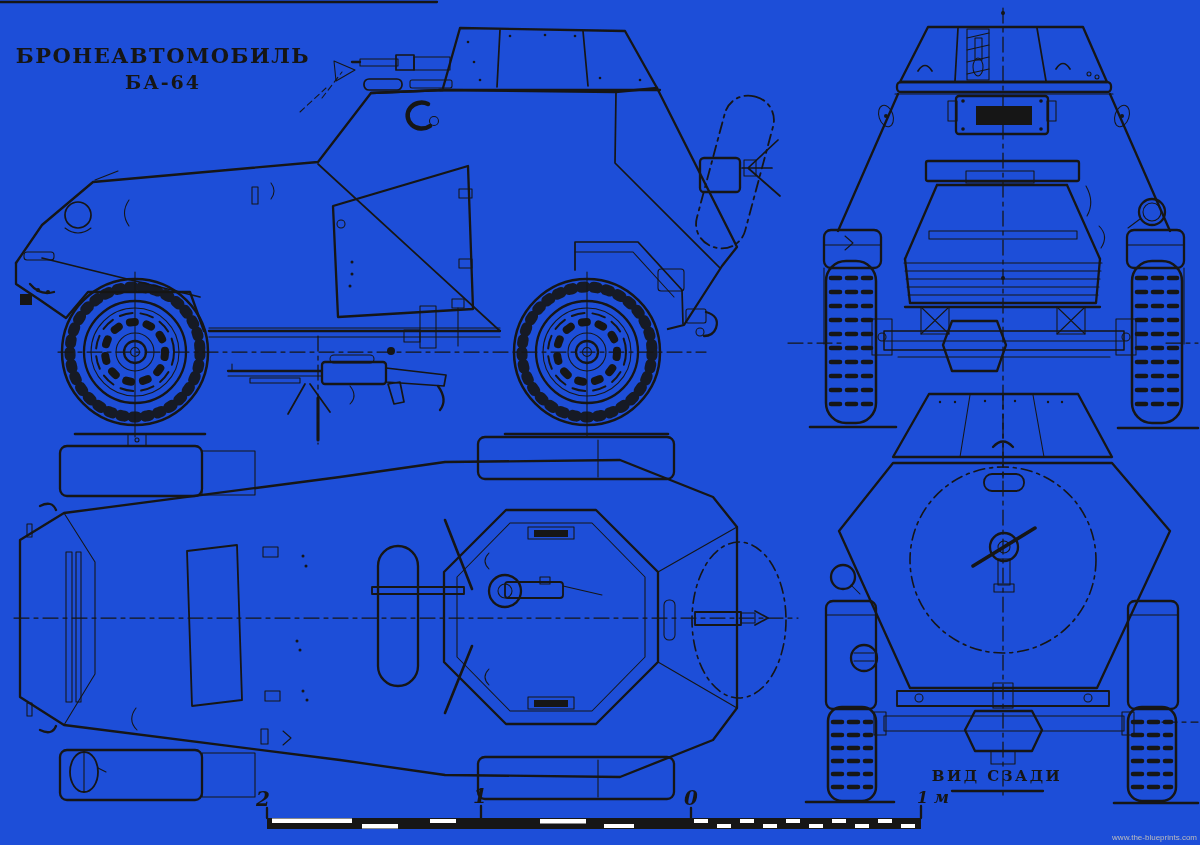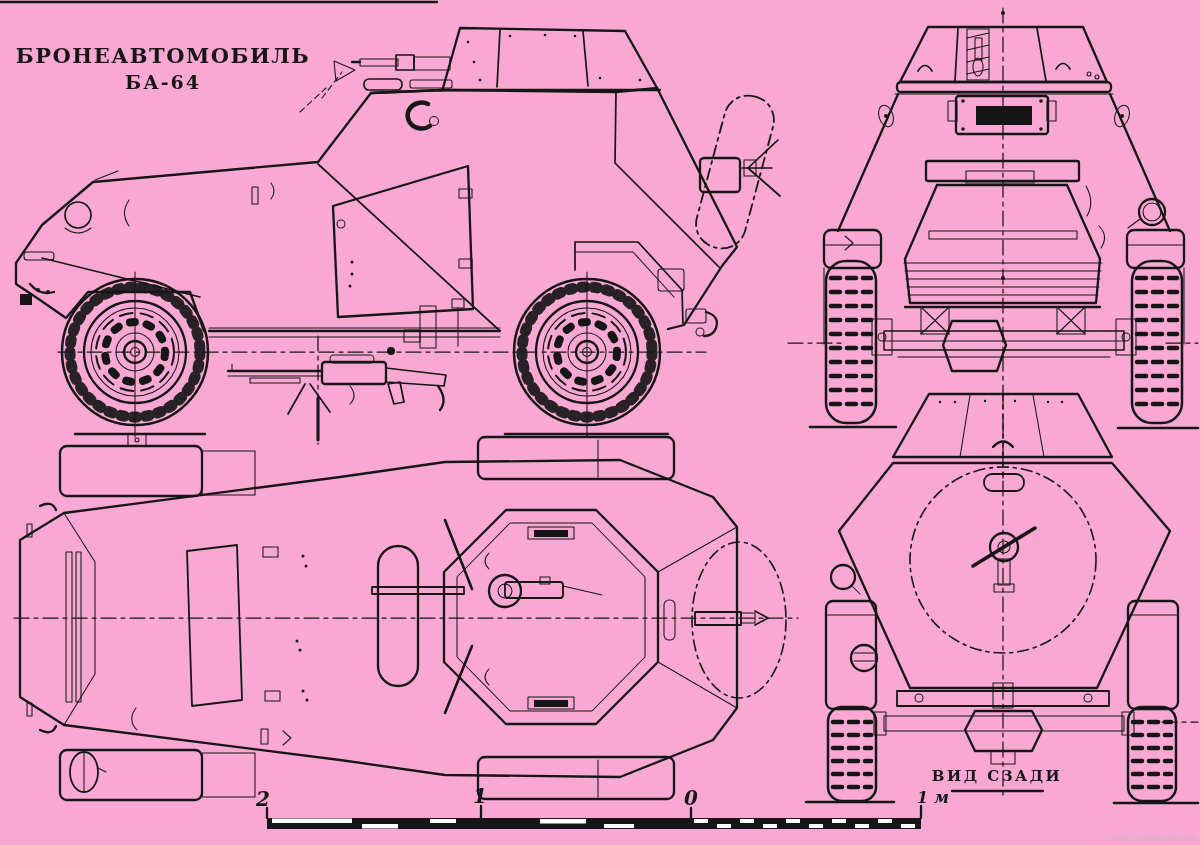--- a/index.html
+++ b/index.html
@@ -1,16 +1,16 @@
 <!DOCTYPE html>
 <html><head>
 <meta charset="utf-8">
 <style>
   html,body{margin:0;padding:0;background:#888;}
-  #stage{position:relative;width:1200px;height:845px;background:#f9a8d4;overflow:hidden;
+  #stage{position:relative;width:1200px;height:845px;background:#1d4ed8;overflow:hidden;
          font-family:"DejaVu Serif","Liberation Serif",serif;}
   svg{position:absolute;left:0;top:0;}
   .s{stroke:#161616;fill:none;stroke-width:1.7;stroke-linecap:round;stroke-linejoin:round}
   .t{stroke-width:1.05}
   .s2{stroke-width:2.3}
   .s3{stroke-width:3.1}
   .dd{stroke-dasharray:15 5 4 5;stroke-width:1.25}
   .dd2{stroke-dasharray:11 5 3 5}
   .f{fill:#161616;stroke:none}
   .tread{stroke-width:4.6;stroke-dasharray:9 7}

